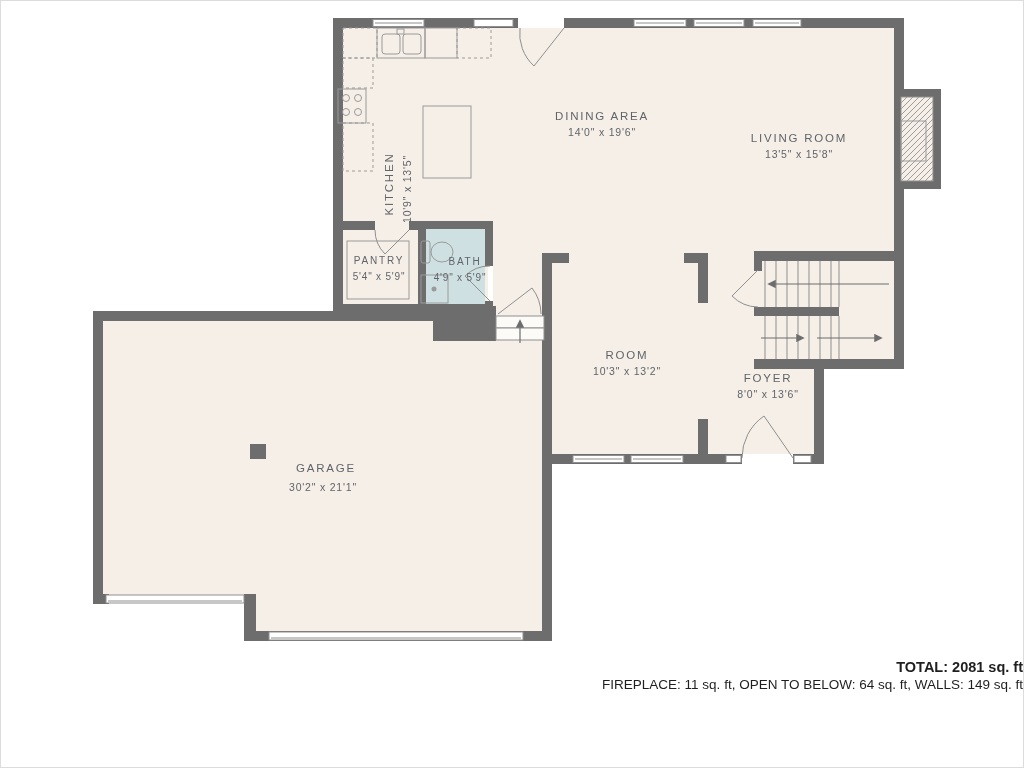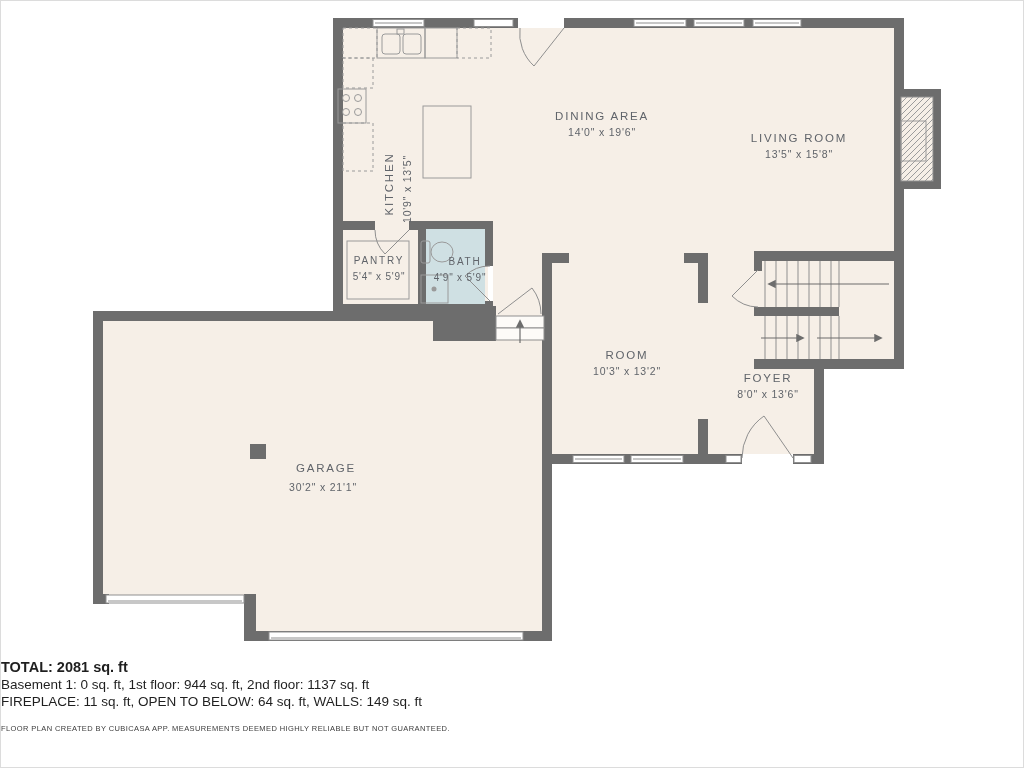--- a/index.html
+++ b/index.html
@@ -15,21 +15,21 @@
   .fixd{fill:none;stroke:#9a9a9a;stroke-width:1;stroke-dasharray:3 3;}
   .door{fill:none;stroke:#8f8f8f;stroke-width:1;}
   .tread{stroke:#8f8f8f;stroke-width:1;}
   .arrow{stroke:#6d6d6d;stroke-width:1.2;fill:none;}
   .step{fill:#fdfbf8;stroke:#8f8f8f;stroke-width:1;}
   .lbl{fill:#60646a;font-family:"Liberation Sans",sans-serif;font-size:11.5px;
        letter-spacing:1.8px;text-anchor:middle;}
   .dims{fill:#60646a;font-family:"Liberation Sans",sans-serif;font-size:10.5px;
        letter-spacing:0.8px;text-anchor:middle;}
   .small{font-size:10px;}
-  #footer{position:absolute;left:0;right:0;top:658px;text-align:left;color:#1f1f1f;}
+  #footer{position:absolute;left:0;right:0;top:658px;text-align:right;color:#1f1f1f;}
   #footer .l1{font-size:14.5px;font-weight:bold;line-height:17px;}
   #footer .ln{font-size:13.5px;line-height:17px;}
   #footer .disc{font-size:7.5px;letter-spacing:0.4px;color:#3c3c3c;margin-top:14px;}
 </style>
 </head>
 <body>
 
 <div id="page">
 
 <svg id="plan-svg" width="1024" height="768" viewBox="0 0 1024 768" xmlns="http://www.w3.org/2000/svg">
@@ -205,18 +205,16 @@
     <text class="lbl" x="767" y="381">FOYER</text>
     <text class="dims" x="767" y="397">8'0" x 13'6"</text>
 
     <text class="lbl" x="325" y="471">GARAGE</text>
     <text class="dims" x="322" y="490">30'2" x 21'1"</text>
   </g>
 </svg>
 
   <div id="footer">
     <div class="l1">TOTAL: 2081 sq. ft</div>
-    <div class="ln">Basement 1: 0 sq. ft, 1st floor: 944 sq. ft, 2nd floor: 1137 sq. ft</div>
     <div class="ln">FIREPLACE: 11 sq. ft, OPEN TO BELOW: 64 sq. ft, WALLS: 149 sq. ft</div>
-    <div class="disc">FLOOR PLAN CREATED BY CUBICASA APP. MEASUREMENTS DEEMED HIGHLY RELIABLE BUT NOT GUARANTEED.</div>
   </div>
 
 </div>
 
 </body></html>

